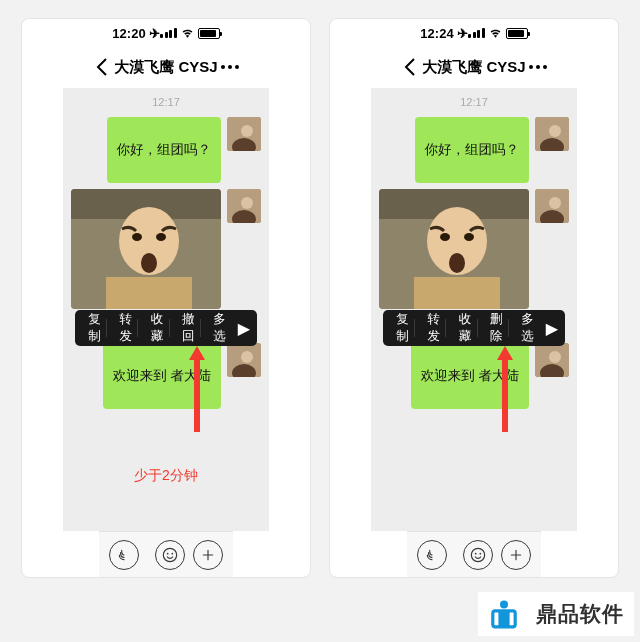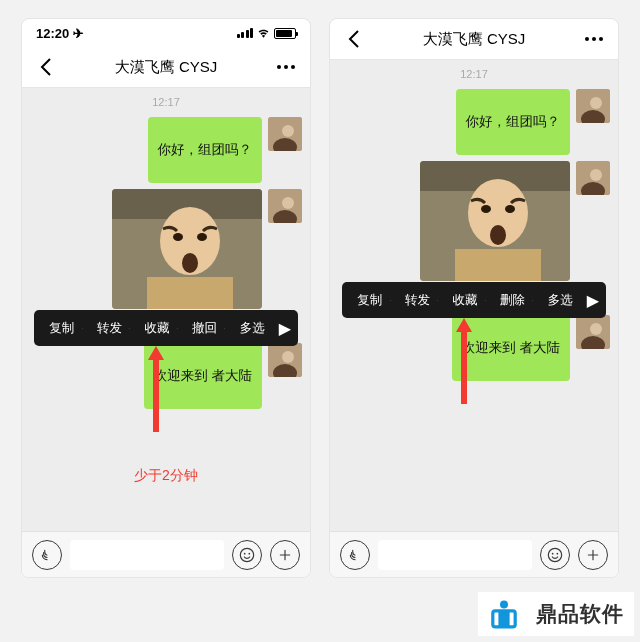--- a/index.html
+++ b/index.html
@@ -1,32 +1,32 @@
 <!DOCTYPE html>
 <html><head>
 <meta charset="utf-8">
 <style>
   *{box-sizing:border-box;margin:0;padding:0;}
   body{background:#f2f2f2;font-family:-apple-system,"PingFang SC","Helvetica Neue",Arial,sans-serif;width:640px;height:642px;position:relative;overflow:hidden;}
   .stage{display:flex;gap:18px;padding:18px 14px 42px;justify-content:center;}
-  .phone{width:290px;height:560px;background:#fff;border:1px solid #e4e4e4;border-radius:8px;display:flex;flex-direction:column;position:relative;overflow:hidden;}
+  .phone{width:290px;height:560px;background:#fff;border:1px solid #e4e4e4;border-radius:8px;display:flex;flex-direction:column;position:relative;overflow:hidden;align-items:center;}
   
   .status{display:flex;align-items:center;justify-content:space-between;height:28px;padding:0 14px;font-size:13px;font-weight:600;}
   .status .right{display:flex;align-items:center;gap:4px;}
   .sig-dots{display:flex;gap:1.5px;align-items:flex-end;}
   .sig-dots i{width:3px;background:#000;border-radius:1px;display:block;}
   .sig-dots i:nth-child(1){height:4px}.sig-dots i:nth-child(2){height:6px}.sig-dots i:nth-child(3){height:8px}.sig-dots i:nth-child(4){height:10px}
   .wifi-ic{width:13px;height:13px;}
   .batt{width:22px;height:11px;border:1px solid #000;border-radius:2px;position:relative;}
   .batt::after{content:"";position:absolute;right:-3px;top:3px;width:2px;height:4px;background:#000;border-radius:0 1px 1px 0;}
   .batt i{position:absolute;left:1px;top:1px;height:7px;width:16px;background:#000;border-radius:1px;}
   
   .nav{display:flex;align-items:center;justify-content:space-between;height:40px;padding:0 12px;font-size:15px;font-weight:500;}
   .nav .back,.nav .more{width:24px;display:flex;align-items:center;justify-content:center;}
-  .nav .title{flex:1;text-align:center;}
+  .nav .title{flex:1;text-align:center;font-weight:bold;}
   .dots{display:flex;gap:3px;}
   .dots i{width:4px;height:4px;background:#000;border-radius:50%;}
   
   .chat{flex:1;background:#ededed;position:relative;padding:2px 0;}
   .ts{text-align:center;font-size:11px;color:#a9a9a9;padding:6px 0;}
   .row{display:flex;align-items:flex-start;justify-content:flex-end;padding:3px 8px;gap:6px;}
   .bubble{max-width:175px;background:#9fe658;border-radius:4px;padding:24px 10px;font-size:13.5px;color:#111;position:relative;}
   .bubble.tail::after{content:"";position:absolute;right:-5px;top:10px;border:5px solid transparent;border-left-color:#9fe658;}
   .ava{width:34px;height:34px;border-radius:3px;background:linear-gradient(135deg,#c9b49a,#8a6f56);display:flex;align-items:center;justify-content:center;overflow:hidden;}
   .ava svg{width:100%;height:100%;}
@@ -165,20 +165,37 @@
         </div>
       <div class="ic-btn">
           <svg width="14" height="14" viewBox="0 0 24 24">
             <path d="M12 4v16M4 12h16" stroke="#3a3a3a" stroke-width="2" stroke-linecap="round"></path>
           </svg>
         </div>
     </div>
   </div>
 
   <div class="phone">
+    <div class="status">
+      <span><span>12:24</span> ✈</span>
+      <span class="right">
+        <span class="sig-dots">
+            <i></i>
+            <i></i>
+            <i></i>
+            <i></i>
+          </span>
+        <svg class="wifi-ic" viewBox="0 0 24 24">
+            <path fill="#000" d="M12 20l-3-4c1.8-1.4 4.2-1.4 6 0l-3 4zm-6-8c3.3-2.8 8.7-2.8 12 0l-2 2.5c-2.2-1.9-5.8-1.9-8 0L6 12zm-3-4c5-4.2 13-4.2 18 0l-2 2.5c-3.9-3.3-10.1-3.3-14 0L3 8z"></path>
+          </svg>
+        <span class="batt">
+            <i></i>
+          </span>
+      </span>
+    </div>
     <div class="nav">
       <div class="back">
           <svg width="12" height="18" viewBox="0 0 12 18">
             <path d="M10 1L2 9l8 8" stroke="#000" stroke-width="2" fill="none"></path>
           </svg>
         </div>
       <div class="title">大漠飞鹰 CYSJ</div>
       <div class="more">
           <span class="dots">
             <i></i>

